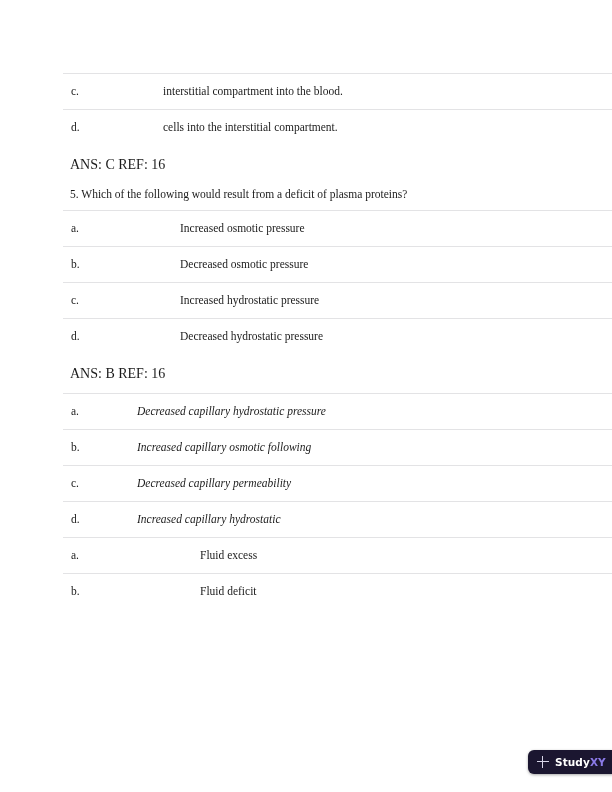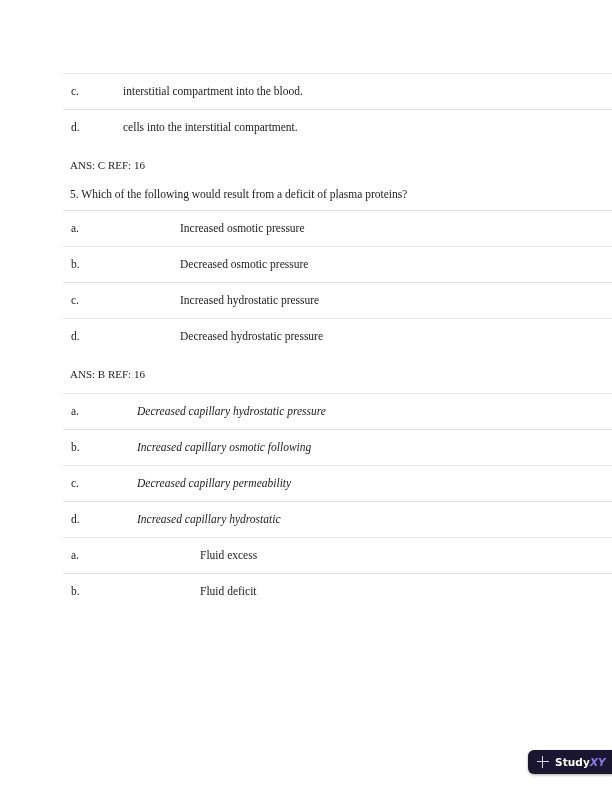--- a/index.html
+++ b/index.html
@@ -50,28 +50,28 @@
     line-height: 14px;
     white-space: nowrap;
   }
   .opt-text {
     font-size: 11.5px;
     line-height: 14px;
     white-space: nowrap;
   }
 
   
-  .indent-163 .opt-text { margin-left: 52px; }
+  .indent-163 .opt-text { margin-left: 92px; }
   .indent-180 .opt-text { margin-left: 109px; }
   .indent-160 .opt-text { margin-left: 66px; font-style: italic; }
   .indent-200 .opt-text { margin-left: 129px; }
 
   .ans-line {
     margin-left: 70px;
-    font-size: 11px;
+    font-size: 14px;
     line-height: 14px;
     padding: 13px 0 12px 0;
     white-space: nowrap;
   }
 
   .q-line {
     margin-left: 70px;
     font-size: 11.5px;
     line-height: 14px;
     padding: 3px 0 9px 0;
@@ -214,16 +214,16 @@
     <div class="opt-row indent-200">
       <span class="opt-letter">b.</span>
       <span class="opt-text">Fluid deficit</span>
     </div>
 
   </div>
 
   <div class="badge">
     <span class="badge-plus"></span>
     <span class="badge-word">Study</span>
-    <span class="badge-xy" style="margin-left:-6px;font-style:italic;">XY</span>
+    <span class="badge-xy" style="margin-left:-6px;">XY</span>
   </div>
 
 </div>
 
 </body></html>

